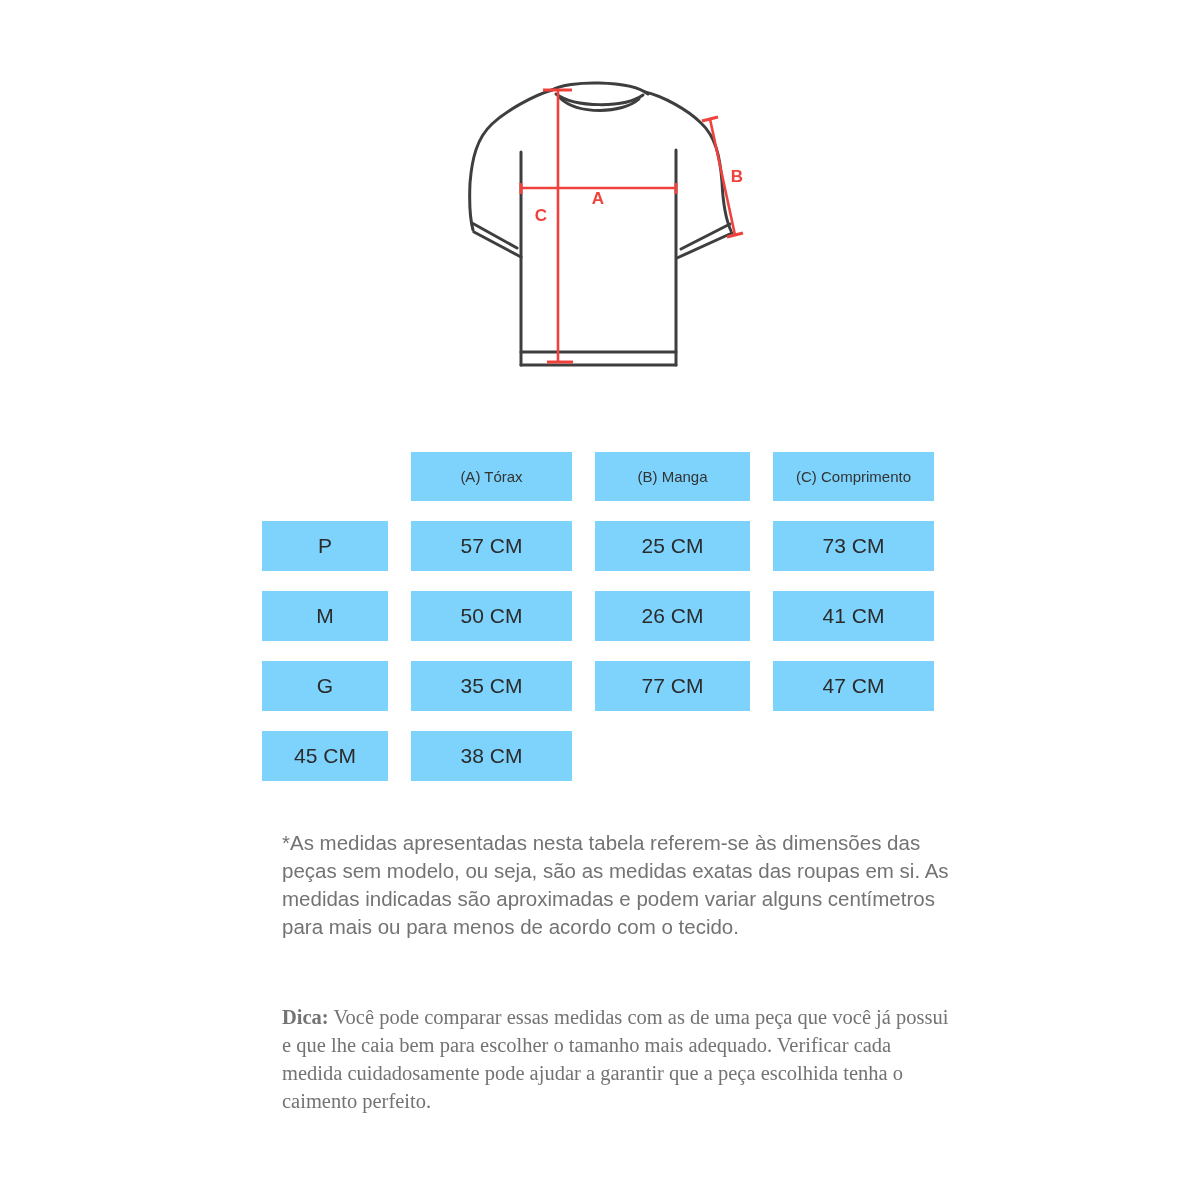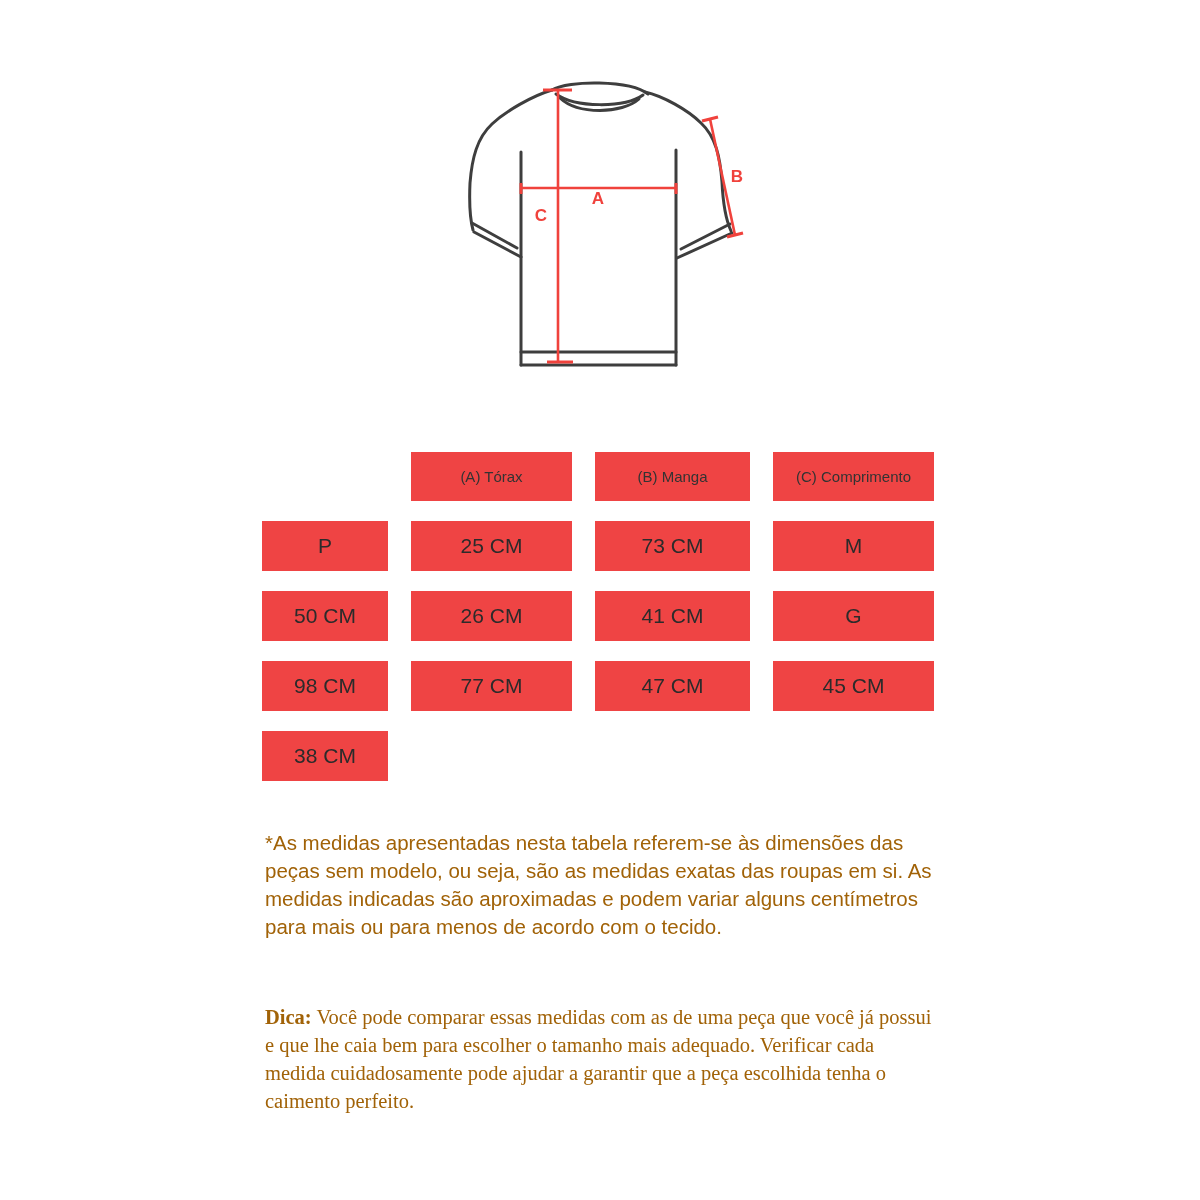--- a/index.html
+++ b/index.html
@@ -20,32 +20,32 @@
 
   
   .size-table{
     position:absolute;left:262px;top:452px;
     display:grid;
     grid-template-columns:126px 161px 155px 161px;
     grid-template-rows:49px 50px 50px 50px 50px;
     column-gap:23px;row-gap:20px;
   }
   .cell{
-    background:#ef4444;
+    background:#7dd3fc;
     display:flex;align-items:center;justify-content:center;
     color:#2b2b2b;
   }
   .cell.corner{background:transparent;}
   .cell.header{font-size:15px;color:#333;}
   .cell.value,.cell.size{font-size:21px;}
 
   
   .note{
-    position:absolute;left:265px;width:672px;
-    font-size:20.5px;line-height:28px;color:#a16207;
+    position:absolute;left:282px;width:672px;
+    font-size:20.5px;line-height:28px;color:#737373;
     text-align:left;
   }
   .note-1{top:808px;}
   .note-2{top:982px;font-family:Liberation Serif, serif;}
   .tip-label{font-weight:bold;}
 </style>
 </head>
 <body>
 
 <div class="canvas">
@@ -90,30 +90,31 @@
     </svg>
   </div>
 
   <div class="size-table">
     <div class="cell corner"></div>
     <div class="cell header">(A) Tórax</div>
     <div class="cell header">(B) Manga</div>
     <div class="cell header">(C) Comprimento</div>
 
     <div class="cell size">P</div>
+    <div class="cell value">57 CM</div>
     <div class="cell value">25 CM</div>
     <div class="cell value">73 CM</div>
 
     <div class="cell size">M</div>
     <div class="cell value">50 CM</div>
     <div class="cell value">26 CM</div>
     <div class="cell value">41 CM</div>
 
     <div class="cell size">G</div>
-    <div class="cell value">98 CM</div>
+    <div class="cell value">35 CM</div>
     <div class="cell value">77 CM</div>
 
     <div class="cell value">47 CM</div>
     <div class="cell value">45 CM</div>
     <div class="cell value">38 CM</div>
   </div>
 
   <p class="note note-1">*As medidas apresentadas nesta tabela referem-se às dimensões das peças sem modelo, ou seja, são as medidas exatas das roupas em si. As medidas indicadas são aproximadas e podem variar alguns centímetros para mais ou para menos de acordo com o tecido.</p>
 
   <p class="note note-2"><span class="tip-label">Dica:</span> <span>Você pode comparar essas medidas com as de uma peça que você já possui e que lhe caia bem para escolher o tamanho mais adequado. Verificar cada medida cuidadosamente pode ajudar a garantir que a peça escolhida tenha o caimento perfeito.</span></p>

